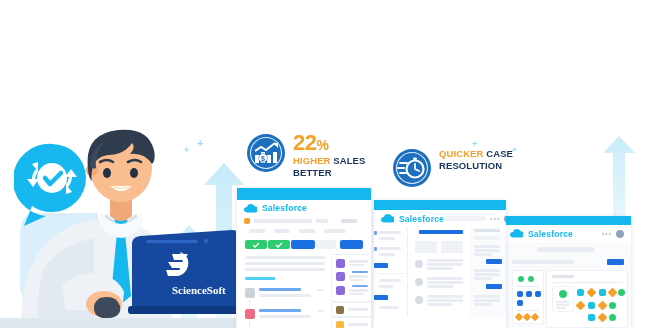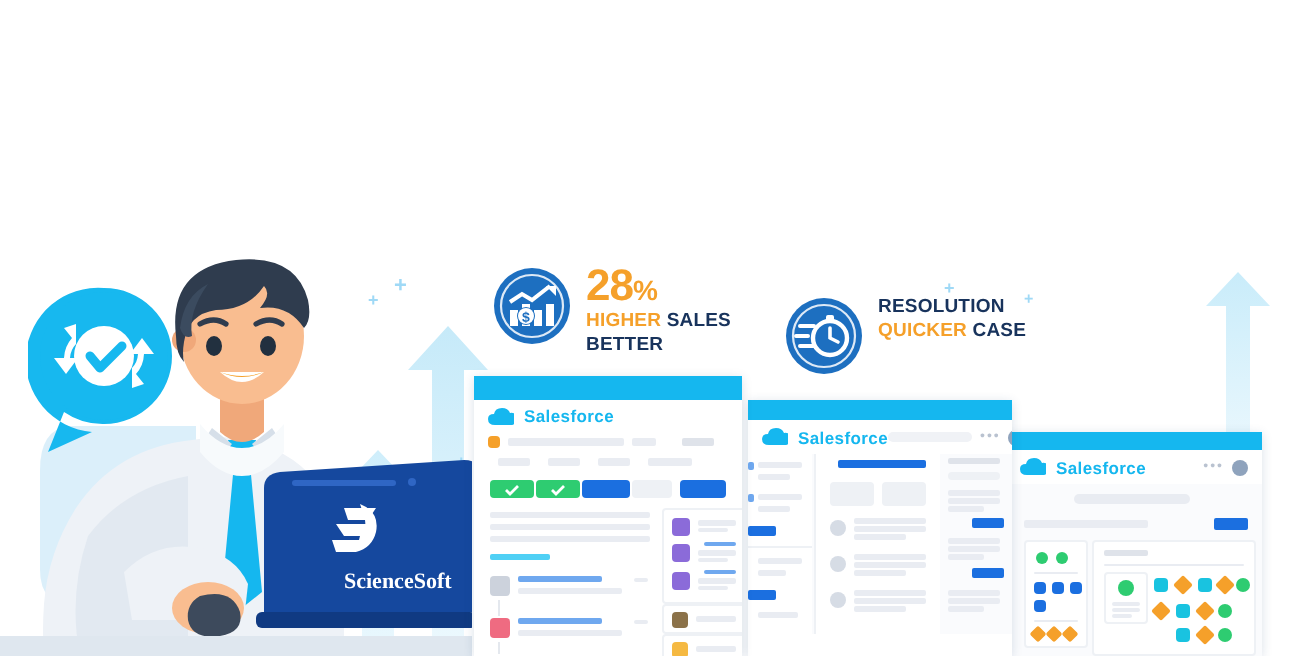--- a/index.html
+++ b/index.html
@@ -162,38 +162,38 @@
       <rect x="15" y="19" width="4" height="11" fill="#fff"></rect>
       <rect x="21" y="22" width="4" height="8" fill="#fff"></rect>
       <rect x="27" y="19" width="4" height="11" fill="#fff"></rect>
       <path d="M9 18 l6 -4 l5 3 l9 -7" stroke="#fff" stroke-width="2" fill="none"></path>
       <path d="M27 10 l5 0 l0 5 z" fill="#fff"></path>
       <circle cx="17" cy="25" r="4.5" fill="#1d6fc0"></circle>
       <circle cx="17" cy="25" r="4" fill="#fff"></circle>
       <text x="17" y="28" text-anchor="middle" font-family="Liberation Sans, sans-serif" font-size="7" font-weight="bold" fill="#1d6fc0">$</text>
     </svg>
     <div class="statTxt">
-      <div class="statPct"><span>28</span><span class="sm">%</span></div>
+      <div class="statPct"><span>22</span><span class="sm">%</span></div>
       <div class="statLine"><span class="or">HIGHER</span> <span>SALES</span></div>
       <div class="statLine"><span>BETTER</span></div>
     </div>
   </div>
 
   <div class="stat" style="left:392px;top:148px;">
     <svg class="statIcon" viewBox="0 0 40 40">
       <circle cx="20" cy="20" r="19" fill="#1d6fc0"></circle>
       <circle cx="20" cy="20" r="15.5" fill="none" stroke="#fff" stroke-width="1.1" opacity=".85"></circle>
       <circle cx="23" cy="21" r="8.5" fill="none" stroke="#fff" stroke-width="2.2"></circle>
       <path d="M23 21 l0 -5 M23 21 l4 2" stroke="#fff" stroke-width="1.8" stroke-linecap="round"></path>
       <rect x="21" y="9.5" width="4" height="2.6" rx="1" fill="#fff"></rect>
       <path d="M8 15 l7 0 M6 20 l6 0 M8 25 l7 0" stroke="#fff" stroke-width="2" stroke-linecap="round"></path>
     </svg>
     <div class="statTxt">
+      <div class="statLine"><span class="or">QUICKER</span> <span>CASE</span></div>
       <div class="statLine"><span>RESOLUTION</span></div>
-      <div class="statLine"><span class="or">QUICKER</span> <span>CASE</span></div>
     </div>
   </div>
 
 
   <div class="panel" style="left:503px;top:216px;width:128px;height:112px;">
     <div class="panelTopBar" style="height:9px;"></div>
     <div class="panelHead">
       <svg class="sfCloud" viewBox="0 0 26 18">
         <path d="M7 17 q-7 0 -7 -6 q0 -5 6 -5 q1 -6 8 -6 q6 0 8 5 q6 -1 7 5 q0 7 -7 7 z" fill="#15b7ef"></path>
       </svg>

